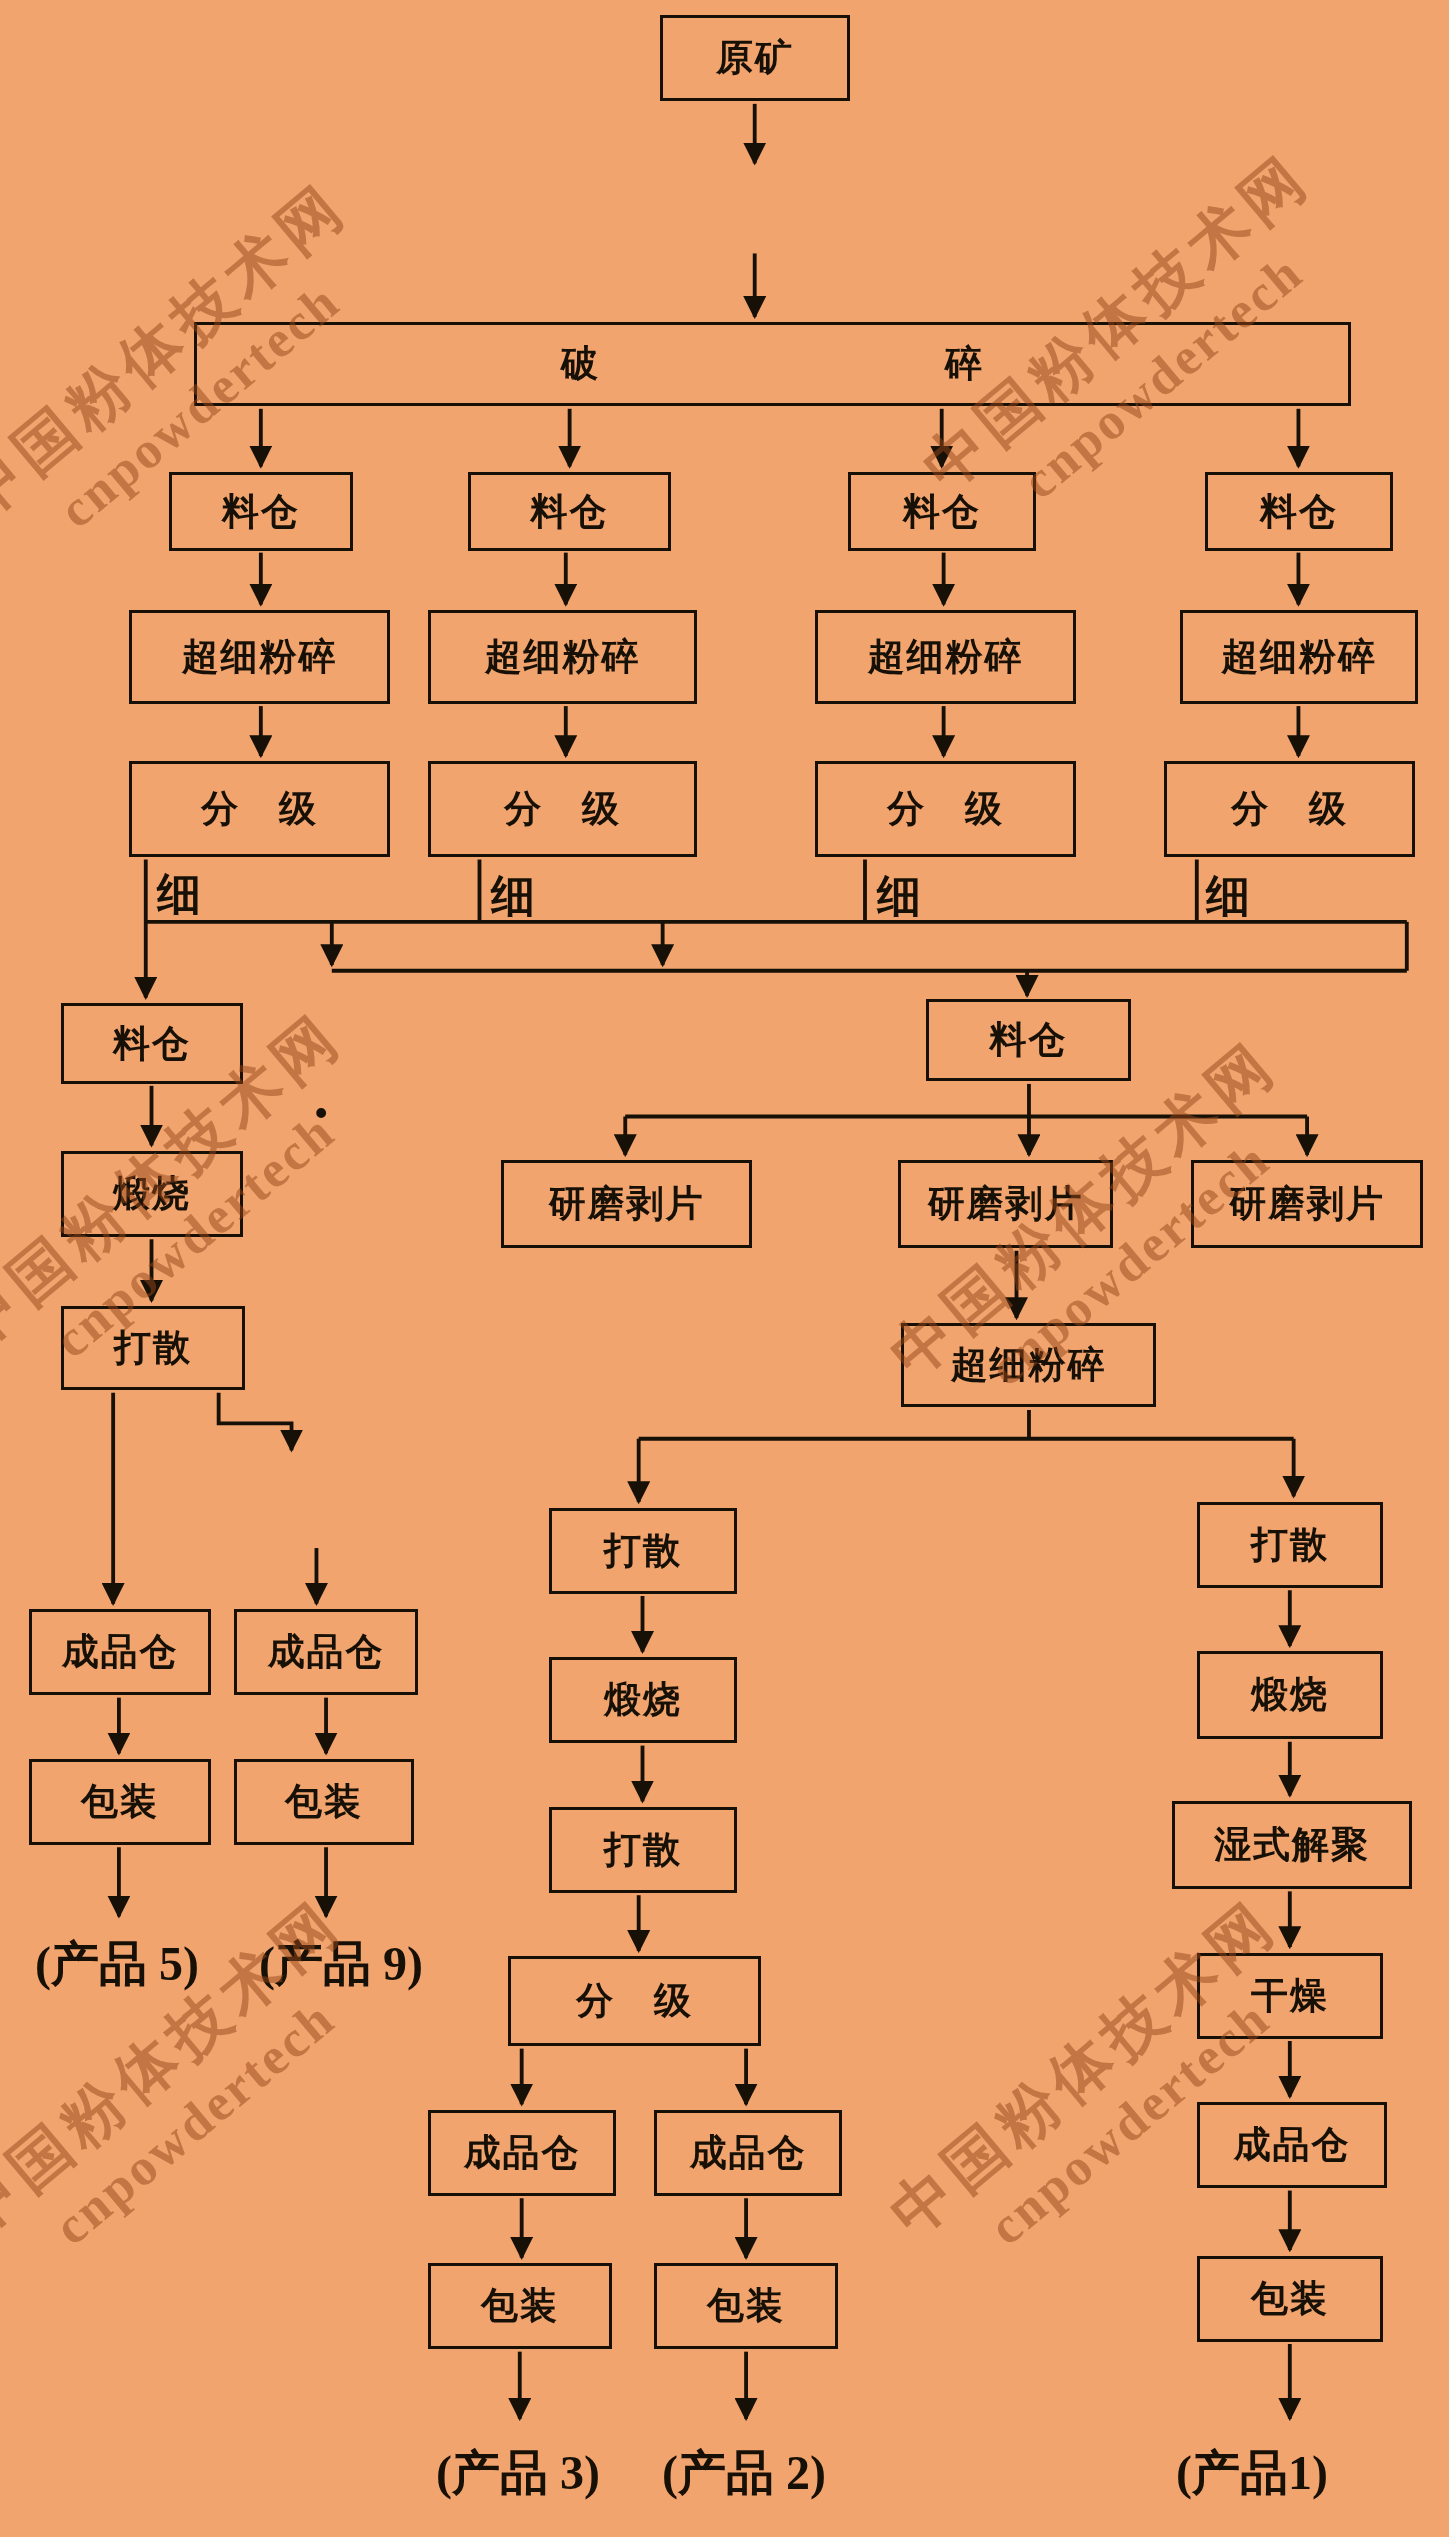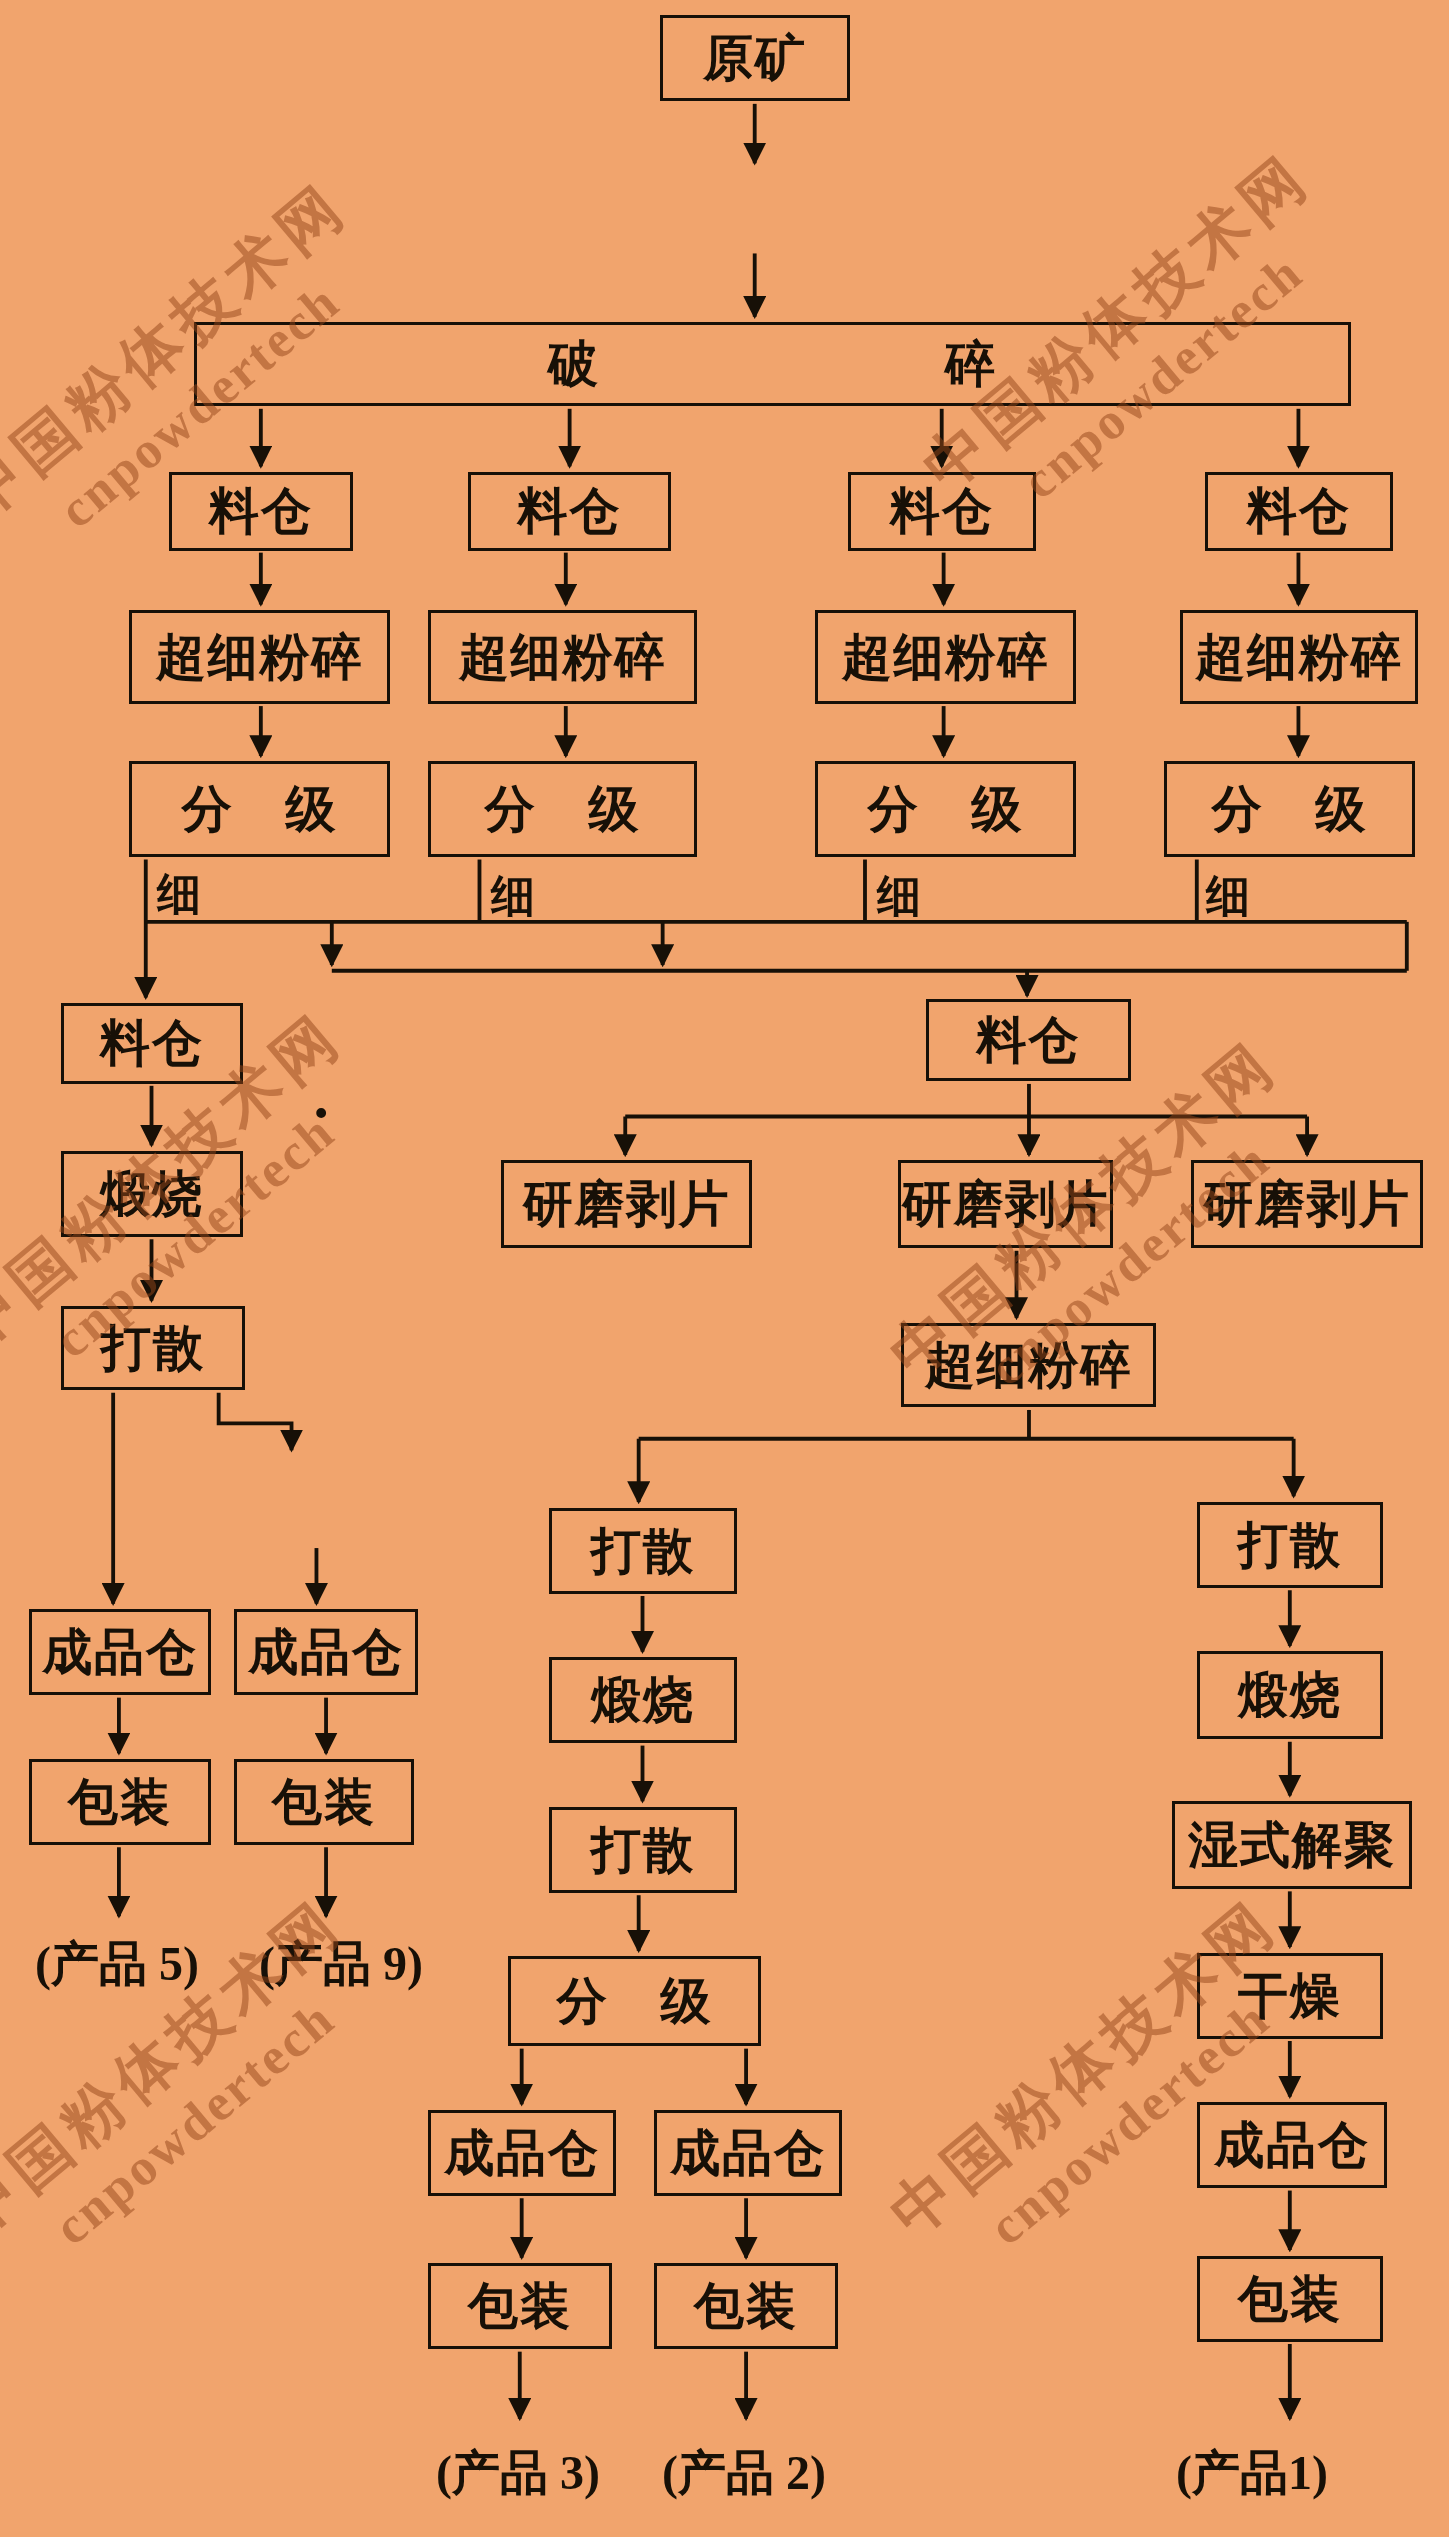--- a/index.html
+++ b/index.html
@@ -6,21 +6,21 @@
   html,body { background:#f1a46d; }
   .canvas {
     position:relative; width:1449px; height:2538px;
     background:#f1a46d; overflow:hidden;
     font-family:"Liberation Serif","DejaVu Serif",serif;
     color:#171007;
   }
   .node {
     position:absolute; border:3.8px solid #171007;
     display:flex; align-items:center; justify-content:center;
-    font-size:50px; font-weight:bold; letter-spacing:1.9px;
+    font-size:37px; font-weight:bold; letter-spacing:1.9px;
     white-space:pre; background:transparent; z-index:2;
   }
   .wide-node { gap:345px; }
   .flabel {
     position:absolute; font-size:44px; font-weight:bold;
     white-space:pre; z-index:2;
   }
   .plabel {
     position:absolute; font-size:48px; font-weight:bold;
     white-space:pre; transform:translateX(-50%); z-index:2;

